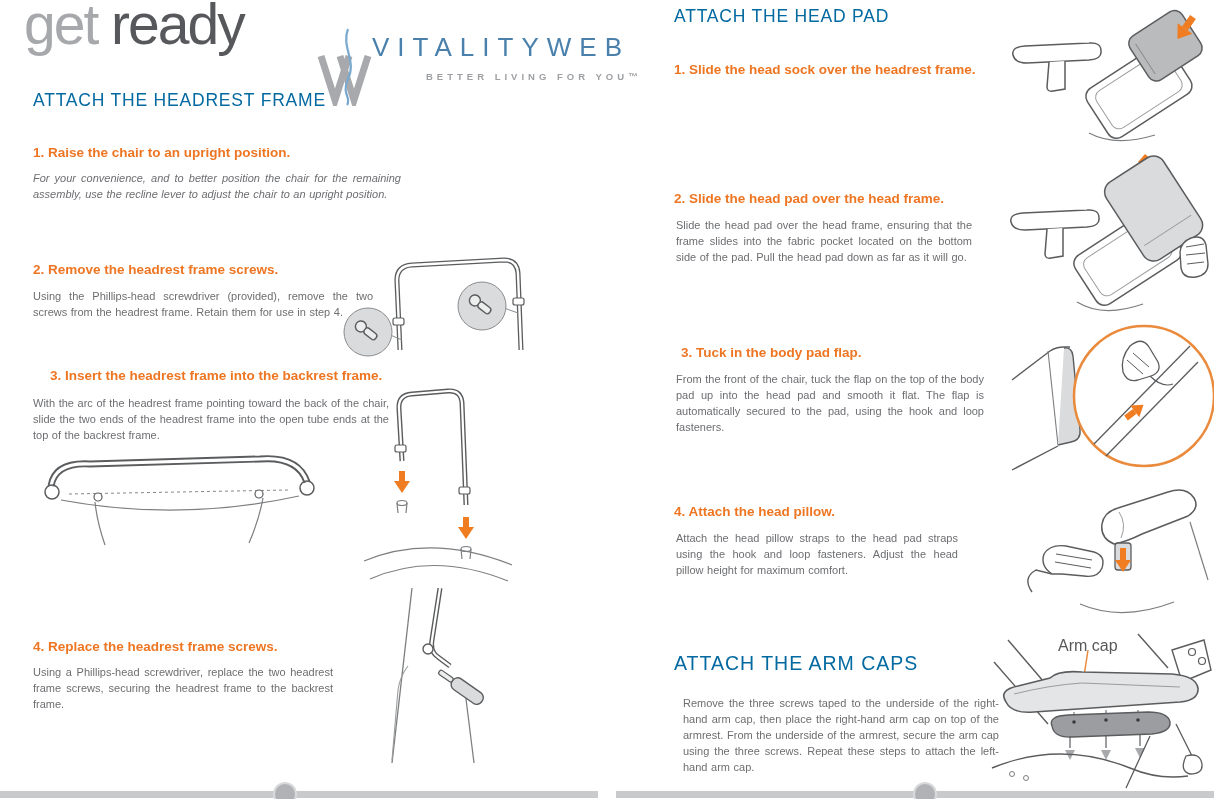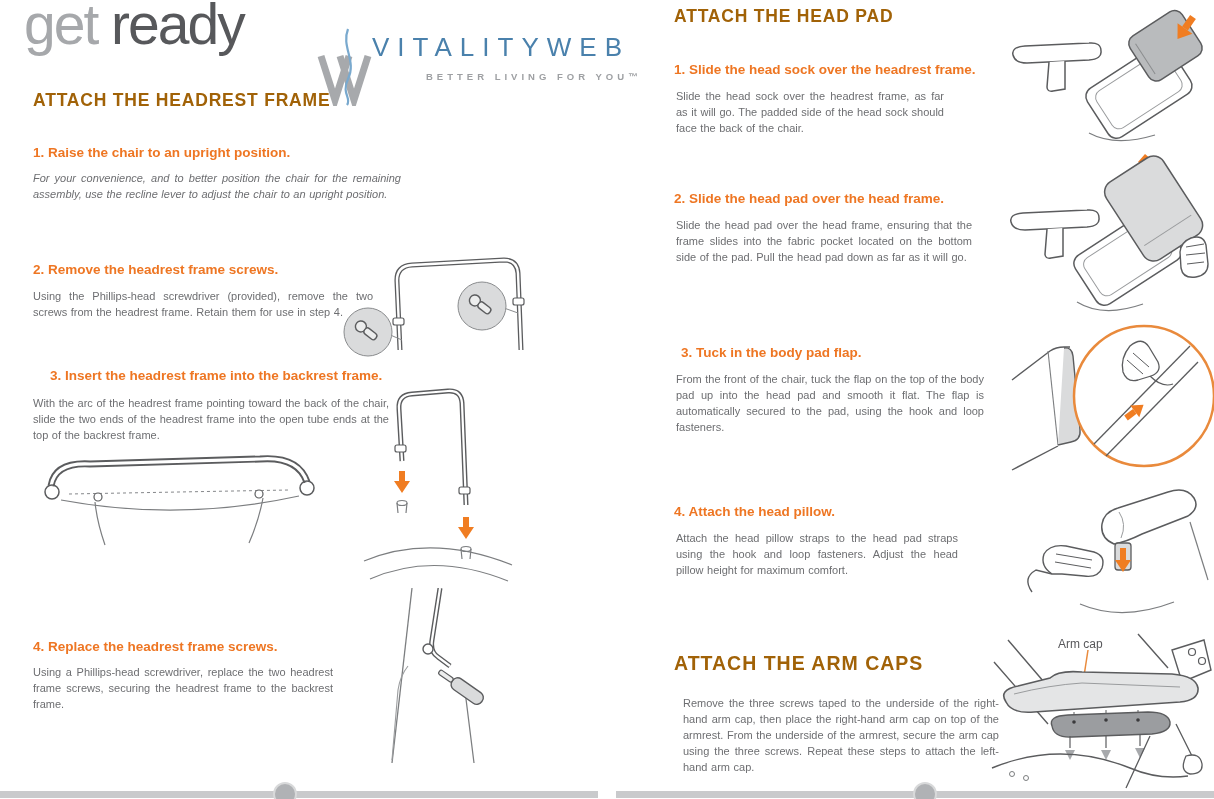--- a/index.html
+++ b/index.html
@@ -4,25 +4,25 @@
 <style>
   html,body{margin:0;padding:0;background:#fff;}
   .page{position:relative;width:1214px;height:799px;background:#ffffff;overflow:hidden;
         font-family:"Liberation Sans","DejaVu Sans",sans-serif;}
   .abs{position:absolute;}
   .doc-title{font-size:57px;letter-spacing:-2px;line-height:1;}
   .doc-title .lt{color:#a6a8ab;}
   .doc-title .dk{color:#57585b;}
   .brand-name{font-size:26px;letter-spacing:8px;color:#4a81ac;font-weight:400;white-space:nowrap;}
   .brand-tagline{font-size:9.5px;letter-spacing:4px;color:#9ea0a3;font-weight:bold;white-space:nowrap;}
-  .section-title{color:#a16207;font-weight:bold;font-size:17.5px;letter-spacing:0.8px;white-space:nowrap;}
+  .section-title{color:#0369a1;font-weight:normal;font-size:17.5px;letter-spacing:0.8px;white-space:nowrap;}
   .section-title.big{font-size:19.5px;letter-spacing:1px;}
   .step-title{color:#ee7623;font-weight:bold;font-size:13.5px;white-space:nowrap;}
   .step-body{font-size:11px;color:#6d6e71;line-height:1.45;text-align:justify;word-spacing:0.5px;}
-  .annot{font-size:12px;color:#58585b;}
+  .annot{font-size:16px;color:#58585b;}
   .footer-bar{position:absolute;height:7px;background:#c9cacc;bottom:1px;}
   .page-marker{position:absolute;width:20px;height:20px;border-radius:50%;
                background:#b0b2b5;border:2px solid #d8d9da;top:782px;}
   svg{display:block;}
 </style>
 </head>
 <body>
 
 <div class="page">
 
@@ -110,21 +110,20 @@
     <circle cx="76" cy="61" r="5" fill="#fff" stroke="#5b5c5e" stroke-width="1.4"></circle>
     <g transform="rotate(35 110 100)">
       <rect x="98" y="93" width="36" height="13" rx="6" fill="#dadbdc" stroke="#5b5c5e" stroke-width="1.4"></rect>
       <rect x="82" y="97" width="16" height="5" rx="2" fill="#eceded" stroke="#5b5c5e" stroke-width="1.2"></rect>
     </g>
   </svg>
 
   <div class="abs section-title" style="left:674px;top:6px;">ATTACH THE HEAD PAD</div>
 
   <div class="abs step-title" style="left:674px;top:62px;">1. Slide the head sock over the headrest frame.</div>
-  <div class="abs step-body" style="left:676px;top:89px;width:268px;">Slide the head sock over the headrest frame, as far as it will go. The padded side of the head sock should face the back of the chair.</div>
 
   <div class="abs step-title" style="left:674px;top:191px;">2. Slide the head pad over the head frame.</div>
   <div class="abs step-body" style="left:676px;top:218px;width:296px;">Slide the head pad over the head frame, ensuring that the frame slides into the fabric pocket located on the bottom side of the pad. Pull the head pad down as far as it will go.</div>
 
   <div class="abs step-title" style="left:674px;top:345px;margin-left:7px;">3. Tuck in the body pad flap.</div>
   <div class="abs step-body" style="left:676px;top:372px;width:308px;">From the front of the chair, tuck the flap on the top of the body pad up into the head pad and smooth it flat. The flap is automatically secured to the pad, using the hook and loop fasteners.</div>
 
   <div class="abs step-title" style="left:674px;top:504px;">4. Attach the head pillow.</div>
   <div class="abs step-body" style="left:676px;top:531px;width:282px;">Attach the head pillow straps to the head pad straps using the hook and loop fasteners. Adjust the head pillow height for maximum comfort.</div>
 

